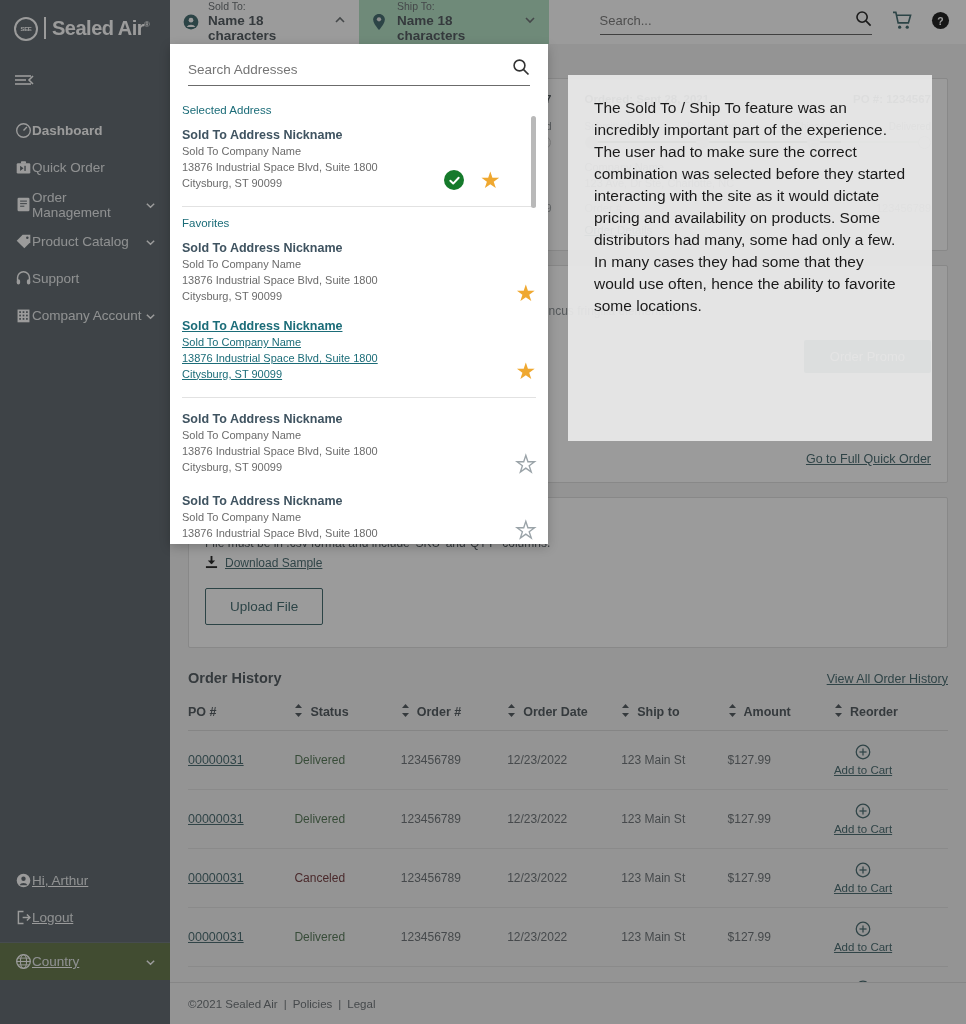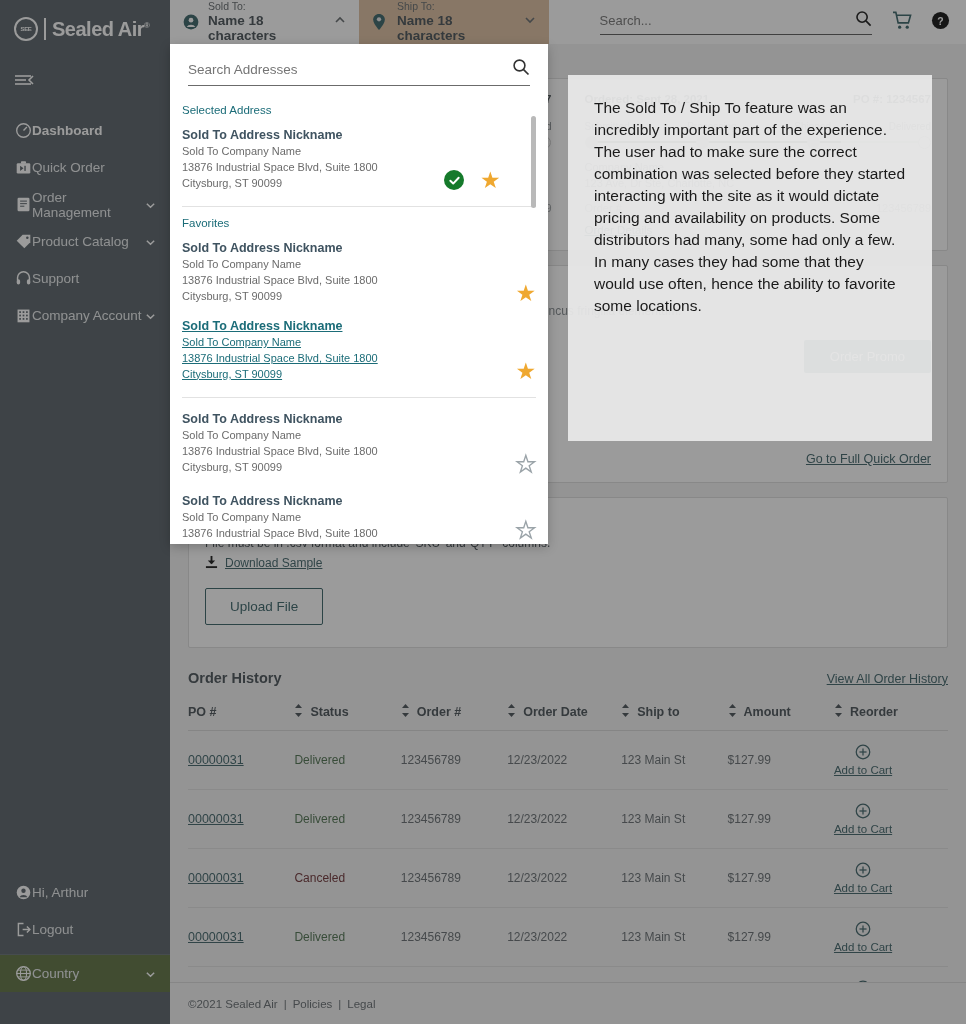--- a/index.html
+++ b/index.html
@@ -16,21 +16,21 @@
   .page { position:absolute; inset:0; }
   .dimmed { filter: grayscale(0.55) brightness(0.62) contrast(0.9); }
 
   
   .sidebar {
     position:absolute; left:0; top:0; width:170px; height:1024px;
     background:#4e6472; color:#ffffff;
     display:flex; flex-direction:column;
   }
   .logo-wrap { height:58px; display:flex; align-items:center; padding-left:14px; }
-  .logo { display:flex; align-items:center; gap:6px; }
+  .logo { display:flex; align-items:flex-start; gap:6px; }
   .logo-mark {
     width:24px;height:24px;border-radius:50%;
     border:2px solid #fff; display:flex;align-items:center;justify-content:center;
     font-size:6px; font-weight:bold; letter-spacing:-0.3px;
   }
   .logo-bar { width:2px; height:22px; background:#fff; }
   .logo-text { font-size:20px; font-weight:bold; letter-spacing:-0.5px; }
   .logo-text sup { font-size:8px; vertical-align:super; }
 
   .collapse-row { height:48px; display:flex; align-items:center; padding-left:14px; }
@@ -39,34 +39,34 @@
   .nav-item {
     height:37px; display:flex; align-items:center; 
     padding:0 14px; font-size:13.5px; cursor:pointer; color:#e6ecef;
   }
   .nav-item.active { font-weight:bold; color:#ffffff; }
   .nav-ico { width:18px; height:18px; flex:0 0 18px; display:flex; align-items:center; justify-content:center; }
   .nav-label { flex:1; }
   .chev { width:11px; height:11px; flex:0 0 11px; }
 
   .sidebar-spacer { flex:1; }
-  .sidebar-bottom { padding-bottom:32px; }
+  .sidebar-bottom { padding-bottom:44px;text-decoration:underline; }
   .sidebar-sep { height:1px; background:#5d7381; margin:6px 0 0 0; }
   .country-row { background:#4d7c0f; }
 
   
   .topbar {
     position:absolute; left:170px; top:0; width:796px; height:44px;
     background:#ffffff; display:flex; align-items:stretch;
   }
   .acct-tab {
     width:189px; display:flex; align-items:center; gap:8px; padding:0 12px;
     cursor:pointer; background:#ffffff;
   }
-  .acct-tab.ship { background:#fdba74; width:190px; }
+  .acct-tab.ship { background:#86efac; width:190px; }
   .acct-ico { color:#0f6d78; flex:0 0 18px; display:flex; align-items:center; }
   .acct-txt { line-height:1.15; }
   .acct-lbl { font-size:10.5px; color:#5e6b73; }
   .acct-val { font-size:13.5px; color:#3f5360; font-weight:bold; }
   .acct-caret { margin-left:auto; color:#5e6b73; }
 
   .search-wrap {
     flex:1; display:flex; align-items:center; justify-content:center;
   }
   .search-box {

